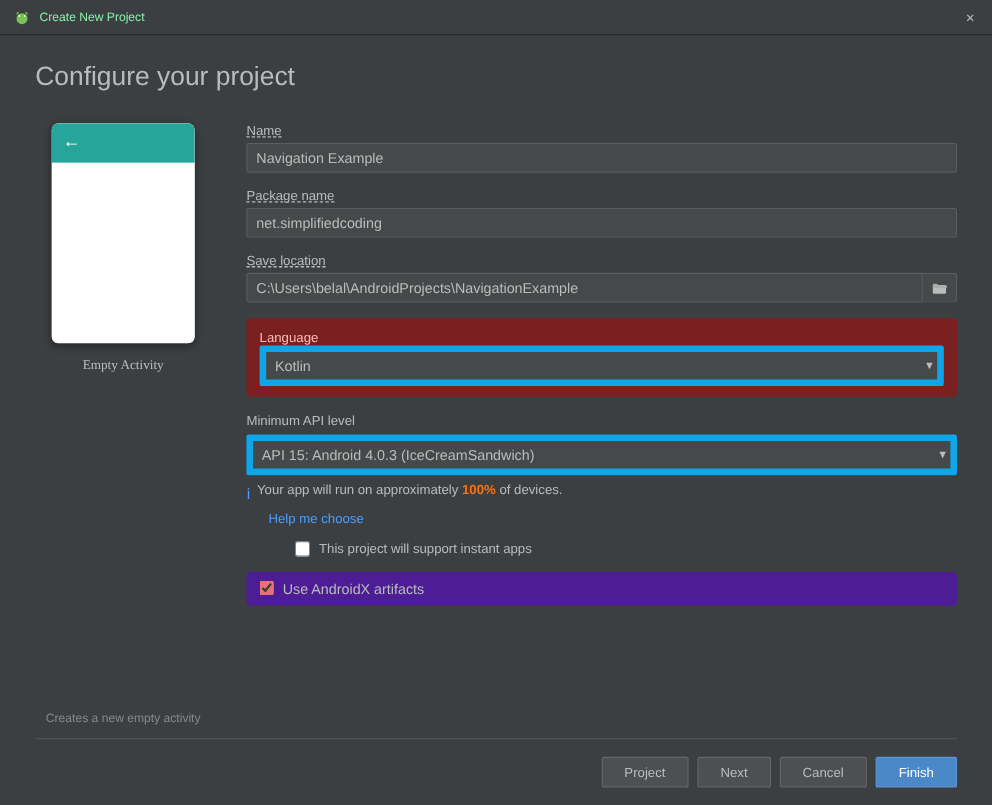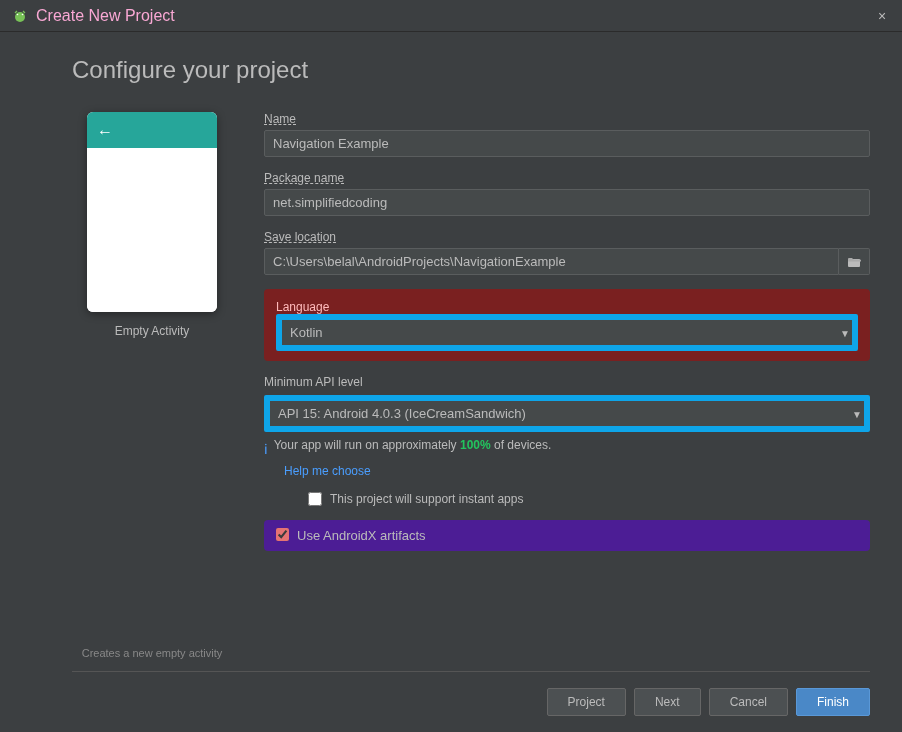--- a/index.html
+++ b/index.html
@@ -26,41 +26,40 @@
     .title-bar-left {
       display: flex;
       align-items: center;
       gap: 8px;
     }
     .title-bar-icon {
       width: 16px;
       height: 16px;
     }
     .title-bar-title {
-      font-size: 16px;
-      color: #f9a8d4;
+      font-size: 11px;
+      color: #86efac;
     }
     .close-btn {
       width: 16px;
       height: 16px;
       cursor: pointer;
       color: #bbbbbb;
       font-size: 14px;
       display: flex;
       align-items: center;
       justify-content: center;
     }
 
     
     .dialog {
       padding: 24px 32px 16px 32px;
       height: calc(732px - 32px);
       display: flex;
       flex-direction: column;
-      margin-left: 40px;
     }
 
     .dialog-heading {
       font-size: 24px;
       color: #bbbbbb;
       font-weight: 300;
       margin-bottom: 28px;
     }
 
     .dialog-body {
@@ -103,20 +102,21 @@
 
     .phone-body {
       background: white;
       height: calc(200px - 36px);
     }
 
     .activity-label {
       color: #bbbbbb;
       font-size: 12px;
       text-align: center;
+      font-family: Liberation Serif, serif;
     }
 
     .creates-label {
       color: #888;
       font-size: 11px;
       text-align: center;
       margin-top: auto;
       padding-bottom: 4px;
     }
 
@@ -244,21 +244,21 @@
     }
 
     .info-icon {
       color: #4a9eff;
       font-size: 14px;
       flex-shrink: 0;
       margin-top: 1px;
     }
 
     .info-text strong {
-      color: #22c55e;
+      color: #f97316;
       font-weight: bold;
     }
 
     .help-link {
       color: #4a9eff;
       cursor: pointer;
       text-decoration: none;
       display: block;
       margin-left: 20px;
       font-size: 12px;

